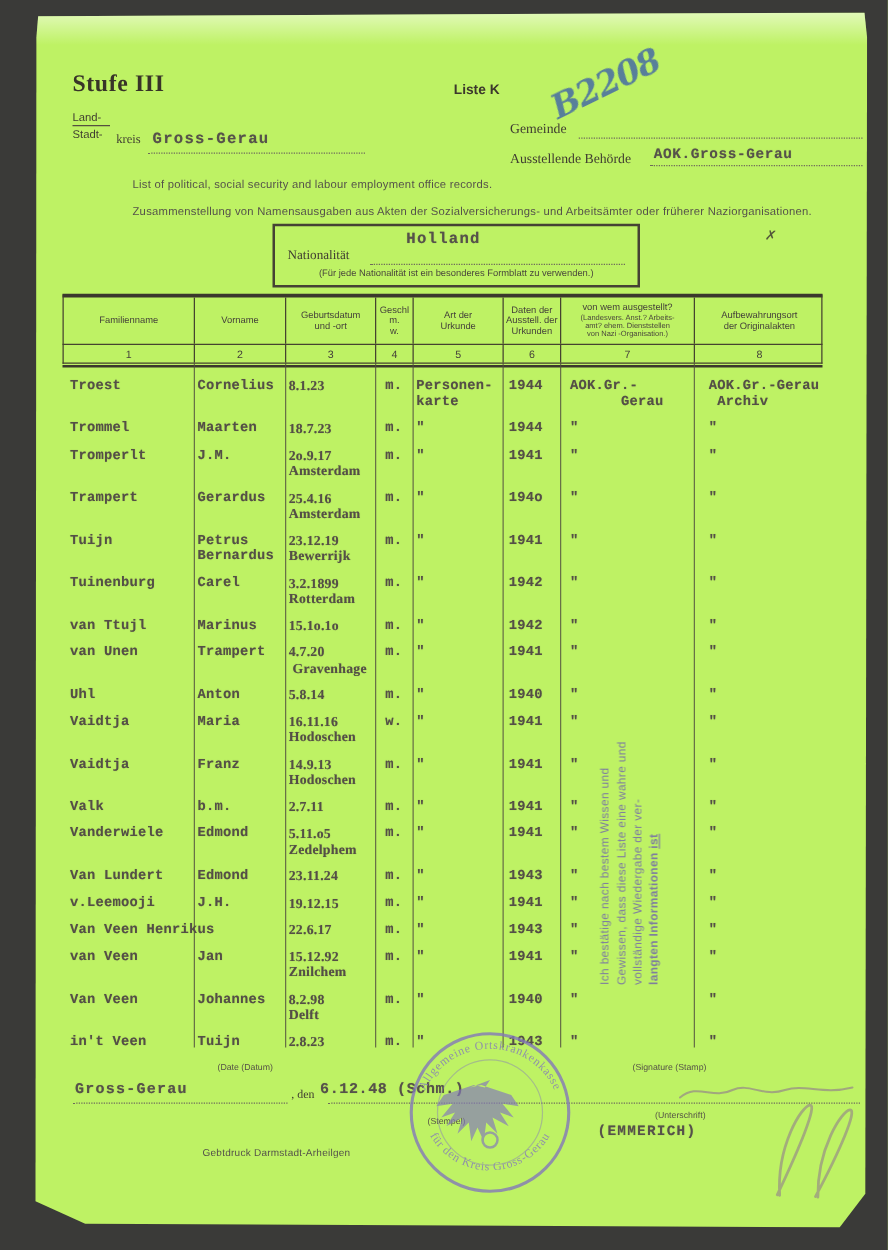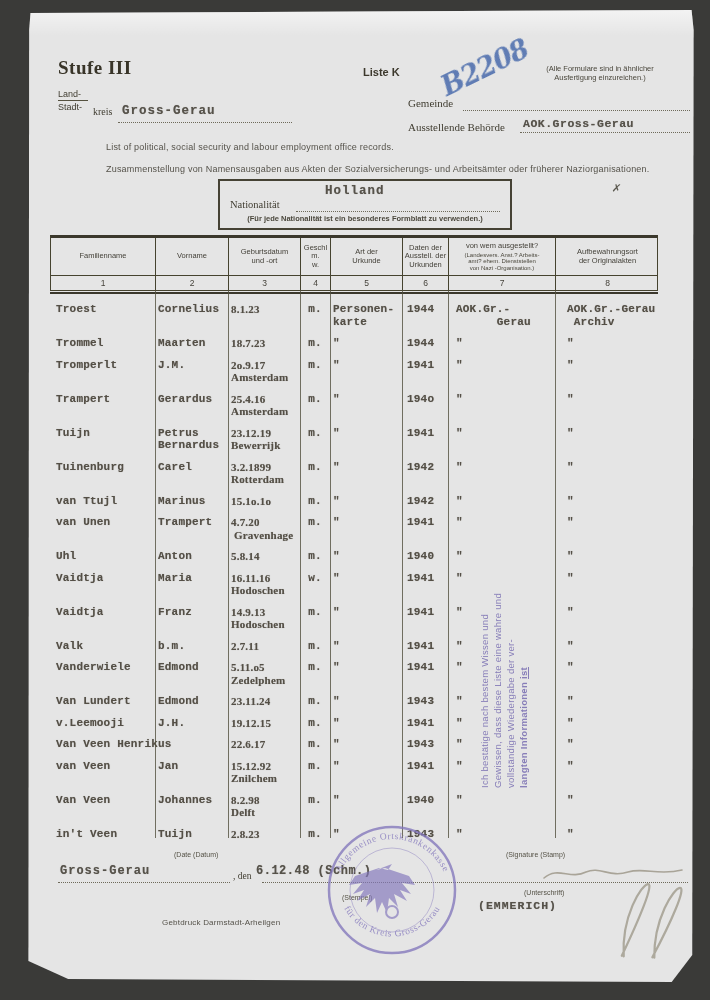--- a/index.html
+++ b/index.html
@@ -1,20 +1,20 @@
 <!DOCTYPE html>
 <html><head>
 <meta charset="utf-8">
 <style>
   html,body{margin:0;padding:0;background:#3b3b3b;}
   .scene{position:relative;width:710px;height:1000px;background:#3a3a38;overflow:hidden;
          font-family:"Liberation Sans",sans-serif;}
   .paper{position:absolute;left:0;top:0;width:710px;height:1000px;
          background:linear-gradient(176deg,#efedе2 0%,#e8e5da 2%,#e2dfd3 8%,#dfdcd0 35%,#dbd8cb 70%,#d7d4c6 100%);
-         background-color:#e5e5e5;
+         background-color:#bef264;
          clip-path:polygon(4.3% 1.3%,97.4% 1.0%,97.7% 3%,97.5% 95.5%,94.6% 98.2%,9.6% 97.9%,4.0% 96.1%,4.1% 3%);}
   .paper::before{content:"";position:absolute;left:4%;top:1%;width:94%;height:26px;
          background:linear-gradient(180deg,rgba(255,255,255,.55),rgba(255,255,255,0));}
   .abs{position:absolute;}
   .title{font-family:"Liberation Serif",serif;font-weight:bold;font-size:19px;letter-spacing:.5px;color:#383428;}
   .liste{font-weight:bold;font-size:11px;color:#3c382c;}
   .note-small{font-size:7.5px;line-height:9px;color:#4a473c;text-align:center;white-space:pre-line;}
   .serif-label{font-family:"Liberation Serif",serif;font-size:11px;color:#403d31;}
   .tiny-label{font-size:7px;color:#555246;}
   .frac{font-size:9px;color:#403d31;line-height:10px;}
@@ -66,22 +66,20 @@
 </style>
 </head>
 <body>
 
 <div class="scene">
   <div class="paper">
 
     <div class="abs title" style="left:58px;top:57px;">Stufe III</div>
     <div class="abs liste" style="left:344px;top:66px;padding-left:19px;">Liste K</div>
     <div class="abs handblue" style="left:438px;top:52px;">B2208</div>
-    <div class="abs note-small" style="left:516px;top:64px;width:168px;">(Alle Formulare sind in ähnlicher
-Ausfertigung einzureichen.)</div>
 
     <div class="abs frac" style="left:58px;top:89px;">
       <div>Land-</div>
       <div class="bar"></div>
       <div>Stadt-</div>
     </div>
     <div class="abs serif-label" style="left:93px;top:106px;font-size:10px;">kreis</div>
     <div class="abs typed" style="left:122px;top:104px;font-size:12.5px;letter-spacing:1px;">Gross-Gerau</div>
     <div class="abs dotted" style="left:118px;top:121px;width:174px;"></div>
 
@@ -91,21 +89,21 @@
     <div class="abs typed" style="left:523px;top:117px;font-size:11.5px;">AOK.Gross-Gerau</div>
     <div class="abs dotted" style="left:520px;top:131px;width:170px;"></div>
 
     <div class="abs desc" style="left:62px;top:142px;">List of political, social security and labour employment office records.</div>
     <div class="abs desc" style="left:62px;top:164px;">Zusammenstellung von Namensausgaben aus Akten der Sozialversicherungs- und Arbeitsämter oder früherer Naziorganisationen.</div>
 
     <div class="abs natbox" style="left:218px;top:179px;width:290px;height:47px;">
       <div class="abs serif-label" style="left:10px;top:18px;font-size:10.5px;">Nationalität</div>
       <div class="abs typed" style="left:105px;top:3px;font-size:12.5px;letter-spacing:1px;">Holland</div>
       <div class="abs dotted" style="left:76px;top:29px;width:204px;"></div>
-      <div class="abs" style="left:4px;top:33px;width:282px;font-size:7.5px;color:#4a473c;text-align:center;font-weight:bold;">(Für jede Nationalität ist ein besonderes Formblatt zu verwenden.)</div>
+      <div class="abs" style="left:4px;top:33px;width:282px;font-size:7.5px;color:#4a473c;text-align:center;">(Für jede Nationalität ist ein besonderes Formblatt zu verwenden.)</div>
     </div>
     <div class="abs checkmark" style="left:612px;top:182px;">✗</div>
 
     <div class="abs dtable" style="left:50px;top:235px;width:608px;height:603px;">
       <div class="thead" id="thead">
           <div class="hcell">
             <div class="hlabel">Familienname</div>
           </div>
           <div class="hcell">
             <div class="hlabel">Vorname</div>

